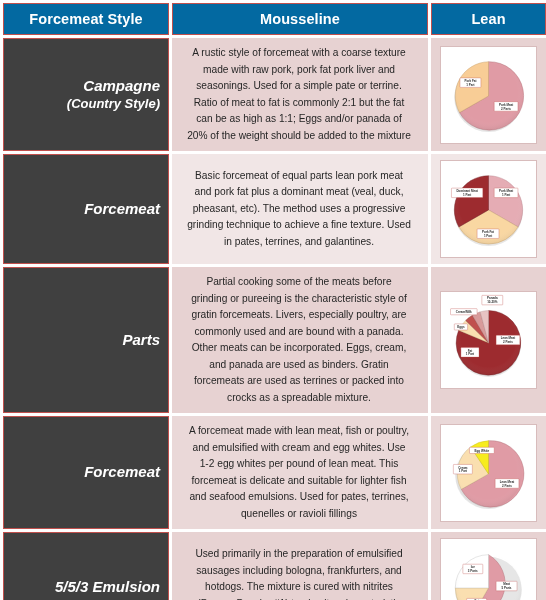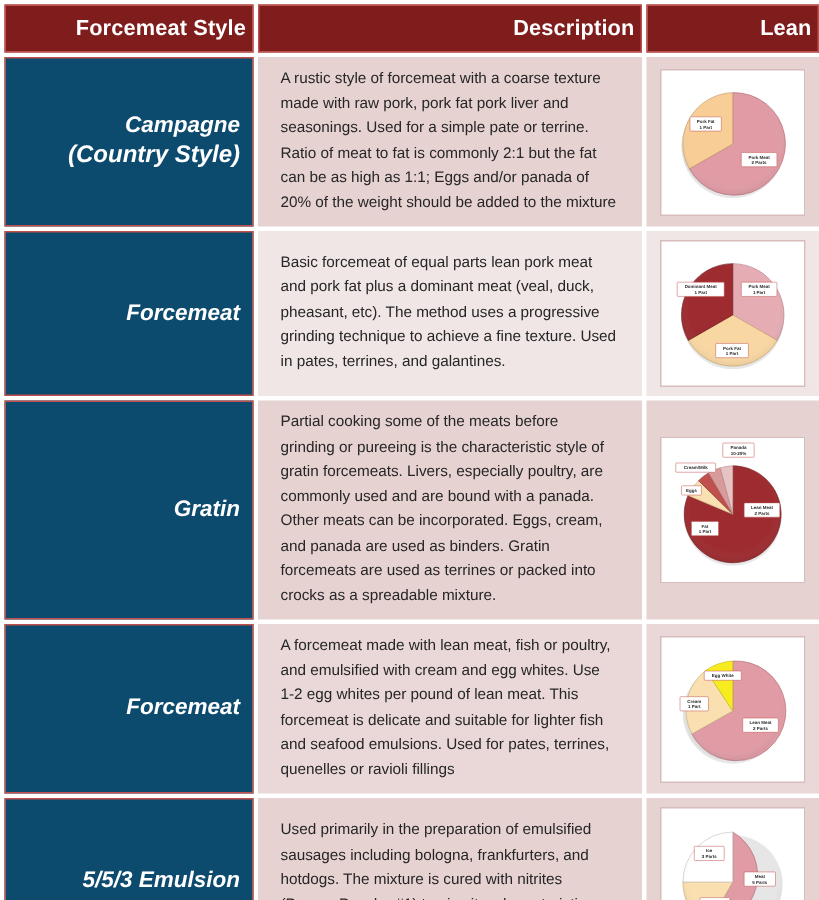--- a/index.html
+++ b/index.html
@@ -26,59 +26,59 @@
     width: 546px;
     table-layout: fixed;
     margin: 0;
   }
   col.c-style  { width: 166px; }
   col.c-desc   { width: 256px; }
   col.c-ratio  { width: 115px; }
 
   
   thead th {
-    background: #7f1d1d;
+    background: #0369a1;
     color: #ffffff;
     font-weight: bold;
     font-size: 14.5px;
-    text-align: right;
+    text-align: center;
     vertical-align: middle;
     height: 30px;
     padding: 0 4px;
     border: 1px solid #c0504d;
     letter-spacing: 0.1px;
   }
 
   
   td.style-cell {
-    background: #0c4a6e;
+    background: #404040;
     color: #ffffff;
     font-style: italic;
     font-weight: bold;
     font-size: 15px;
     text-align: right;
     vertical-align: middle;
     padding: 0 8px 0 4px;
     border: 1px solid #c0504d;
     line-height: 1.25;
   }
   td.style-cell .sub {
     display: block;
-    font-size: 16px;
+    font-size: 13px;
   }
 
   
   td.desc-cell {
     vertical-align: middle;
     font-size: 10.2px;
     line-height: 1.62;
     color: #262626;
     padding: 6px 16px 6px 14px;
     border: 1px solid transparent;
-    text-align: left;
+    text-align: center;
   }
   td.desc-cell.shade-a { background: #e7d2d2; }
   td.desc-cell.shade-b { background: #f1e6e6; }
   td.desc-cell.shade-c { background: #ead8d8; margin-top: 12px; }
 
   
   td.ratio-cell {
     vertical-align: middle;
     text-align: center;
     padding: 5px 4px;
@@ -123,21 +123,21 @@
 <div id="sheet">
   <table class="fm">
     <colgroup>
       <col class="c-style">
         <col class="c-desc">
         <col class="c-ratio">
     </colgroup>
     <thead>
       <tr>
         <th>Forcemeat Style</th>
-        <th>Description</th>
+        <th>Mousseline</th>
         <th>Lean</th>
       </tr>
     </thead>
     <tbody>
 
       <tr class="r1">
         <td class="style-cell">
           <span>Campagne</span>
           <span class="sub">(Country Style)</span>
         </td>
@@ -204,21 +204,21 @@
                 <text class="pie-label" x="27.5" y="32.3" text-anchor="middle">Dominant Meat</text>
                 <text class="pie-label" x="27.5" y="36.3" text-anchor="middle">1 Part</text>
               </g>
             </svg>
           </div>
         </td>
       </tr>
 
       <tr class="r3">
         <td class="style-cell">
-          <span>Gratin</span>
+          <span>Parts</span>
         </td>
         <td class="desc-cell shade-a">Partial cooking some of the meats before grinding or pureeing is the characteristic style of gratin forcemeats. Livers, especially poultry, are commonly used and are bound with a panada. Other meats can be incorporated. Eggs, cream, and panada are used as binders. Gratin forcemeats are used as terrines or packed into crocks as a spreadable mixture.</td>
         <td class="ratio-cell shade-a">
           <div class="chart-box">
             <svg viewBox="0 0 100 100" width="95" height="96">
               <defs>
                 <radialGradient id="shd3" cx="50%" cy="45%" r="60%">
                   <stop offset="70%" stop-color="#ffffff" stop-opacity="0"></stop>
                   <stop offset="100%" stop-color="#000000" stop-opacity="0.12"></stop>
                 </radialGradient>

